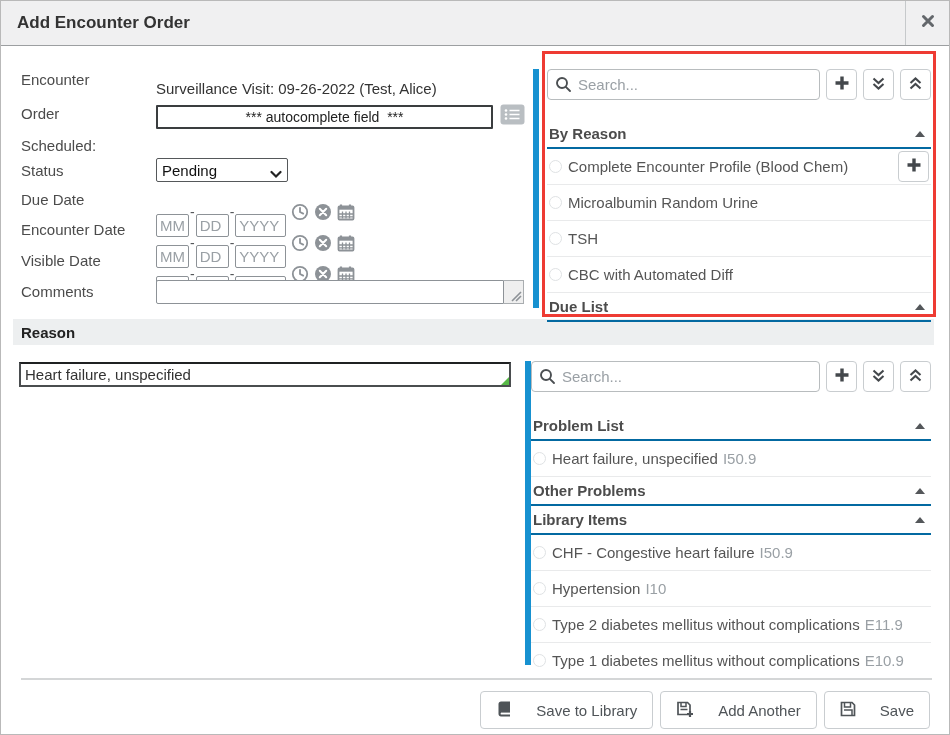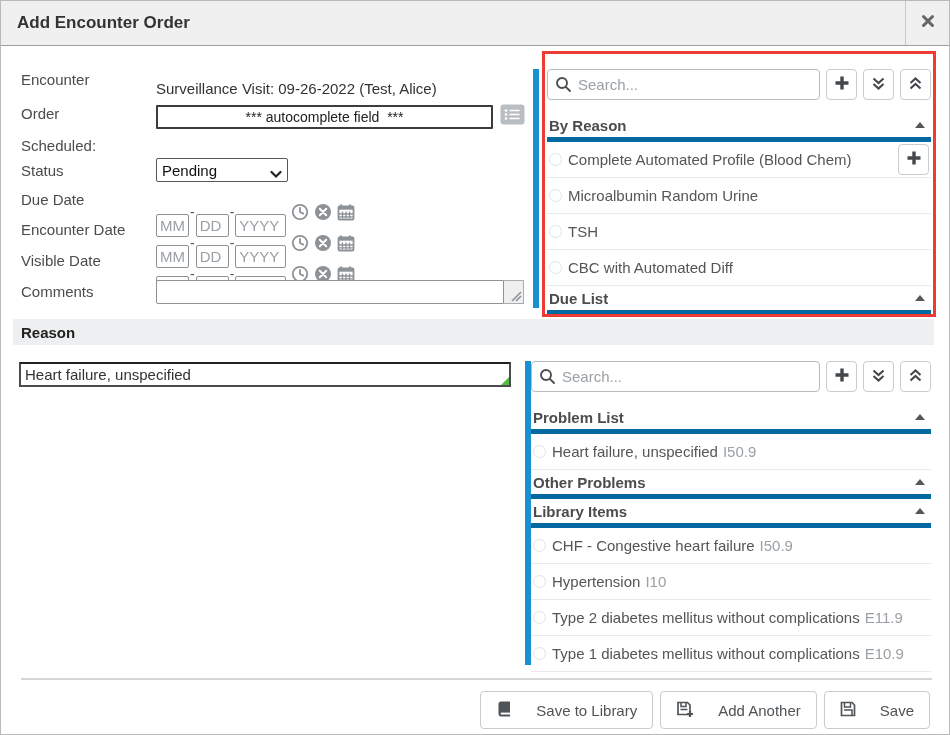--- a/index.html
+++ b/index.html
@@ -33,27 +33,27 @@
   
   .reason-band { position:absolute; left:12px; top:318px; width:921px; height:26px; background:#edeff0; display:flex; align-items:center; }
   .reason-band span { font-size:15px; font-weight:bold; color:#222; margin-left:8px; }
   .reason-input-wrap { position:absolute; left:18px; top:361px; width:492px; height:25px; }
   .reason-input { width:100%; height:100%; border:2px solid #4a4d4f; border-top-color:#1f2122; font-size:15px; color:#333; padding:0 4px; font-family:"Liberation Sans",sans-serif; }
   .green-grip { position:absolute; right:2px; bottom:2px; width:0; height:0; border-left:8px solid transparent; border-bottom:8px solid #57b947; }
 
   
   .bluebar { position:absolute; width:6px; background:#1791d0; }
   .picker { position:absolute; }
-  .searchrow { display:flex; gap:6px; margin-bottom:13px;justify-content:flex-end; }
+  .searchrow { display:flex; gap:6px; margin-bottom:20px;justify-content:flex-end; }
   .search-wrap { position:relative; flex:1; }
   .search-wrap input { width:100%; height:31px; border:1px solid #b8bcbe; border-radius:4px; padding:0 6px 0 30px; font-size:15px; color:#333; font-family:"Liberation Sans",sans-serif; }
   .search-wrap input::placeholder { color:#9aa0a5; opacity:1; }
   .search-ico { position:absolute; left:8px; top:7px; pointer-events:none; }
   .pbtn { width:31px; height:31px; flex:none; border:1px solid #c9cdd0; border-radius:4px; background:#fff; display:flex; align-items:center; justify-content:center; cursor:pointer; padding:0; }
-  .phead { display:flex; justify-content:space-between; align-items:center; height:29px; border-bottom:5px solid #0369a1; padding:0 6px 0 2px; }
+  .phead { display:flex; justify-content:space-between; align-items:center; height:29px; border-bottom:2px solid #0369a1; padding:0 6px 0 2px; }
   .phead .ptitle { font-size:15px; font-weight:bold; color:#4c4c4c; }
   .tri-up { width:0; height:0; border-left:5px solid transparent; border-right:5px solid transparent; border-bottom:6px solid #54575a; cursor:pointer; }
   .prow { position:relative; display:flex; align-items:center; height:36px; border-bottom:1px solid #e9eaeb; padding-left:2px; font-size:15px; color:#555; cursor:pointer; }
   .radio { width:13px; height:13px; border:1.5px solid #dfe2e4; border-radius:50%; margin-right:6px; flex:none; background:#fff; }
   .code { color:#9aa0a5; margin-left:5px; }
   .row-add { position:absolute; right:2px; top:2px; }
 
   
   .red-box { position:absolute; left:541px; top:50px; width:394px; height:266px; border:3px solid #ee3b33; pointer-events:none; z-index:20; }
 
@@ -238,21 +238,21 @@
             </svg></span>
         </button>
     </div>
 
     <div class="phead">
       <span class="ptitle">By Reason</span>
       <span class="tri-up"></span>
     </div>
     <div class="prow">
       <span class="radio"></span>
-      <span>Complete Automated Profile (Blood Chem)</span>
+      <span>Complete Encounter Profile (Blood Chem)</span>
       <button class="pbtn row-add">
           <span><svg width="16" height="16" viewBox="0 0 16 16">
               <path d="M8 1.5v13M1.5 8h13" stroke="#44484c" stroke-width="3.4"></path>
             </svg></span>
         </button>
     </div>
     <div class="prow">
       <span class="radio"></span>
       <span>Microalbumin Random Urine</span>
     </div>

